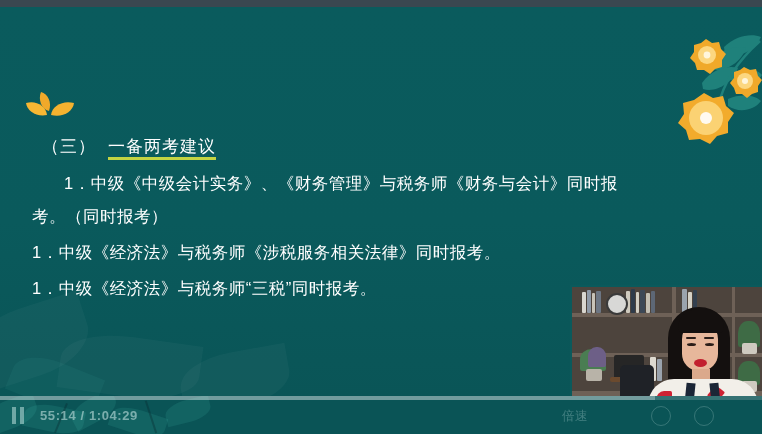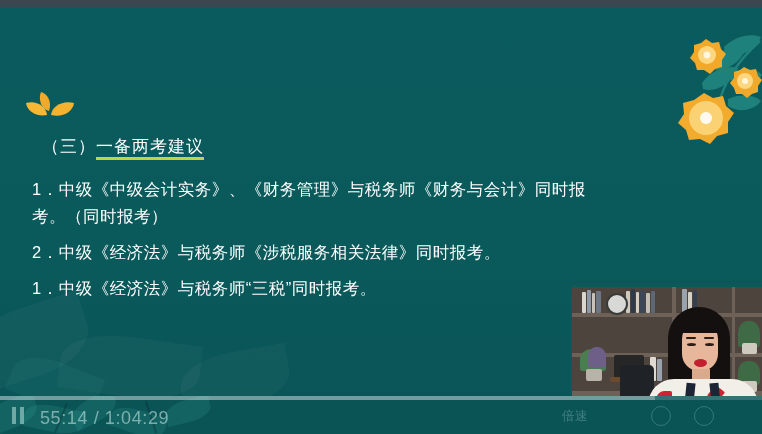--- a/index.html
+++ b/index.html
@@ -27,47 +27,47 @@
   
   .sprout{position:absolute;left:22px;top:78px;width:56px;height:46px;}
 
   
   .floral{position:absolute;right:0;top:0;width:130px;height:140px;}
 
   
   .heading{position:absolute;left:42px;top:128px;
            font-size:17px;color:#ffffff;letter-spacing:1px;
            white-space:nowrap;}
-  .heading .u{ border-bottom:3px solid #c3d443; padding-bottom:1px; }
+  .heading .u{ border-bottom:3px solid #c3d443; padding-bottom:1px;margin-left:12px; }
 
   .body-line{position:absolute;left:32px;color:#ffffff;
              font-size:16.5px;letter-spacing:.5px;white-space:nowrap;}
-  .l1a{top:172px;}
+  .l1a{top:166px;margin-left:32px;}
   .l1b{top:199px;}
   .l2 {top:235px;}
   .l3 {top:271px;}
 
   
   .playerbar{position:absolute;left:0;top:396px;width:762px;height:38px;
              background:#0a5456;overflow:hidden;}
   .pb-leaf{position:absolute;border-radius:50% 0 50% 0;
            background:rgba(70,190,180,0.14);pointer-events:none;}
   .pb-stem{position:absolute;background:rgba(10,40,45,0.35);
            pointer-events:none;}
   .progress-track{position:absolute;left:0;top:0;width:762px;height:4px;
                   background:rgba(255,255,255,0.18);}
   .progress-fill{position:absolute;left:0;top:0;height:4px;
                  background:rgba(255,255,255,0.30);width:652px;}
   .pause-btn{position:absolute;left:12px;top:11px;width:16px;height:17px;
              display:flex;gap:4px;align-items:center;}
   .pause-btn i{display:block;width:4px;height:17px;
                background:rgba(190,225,222,0.55);}
-  .time-text{position:absolute;left:40px;top:12px;font-size:18px;
+  .time-text{position:absolute;left:40px;top:12px;font-size:13px;
              color:rgba(200,230,228,0.58);letter-spacing:.6px;
-             white-space:nowrap;}
+             white-space:nowrap;font-weight:bold;}
   .speed-text{position:absolute;left:562px;top:12px;font-size:12.5px;
               color:rgba(200,230,228,0.30);letter-spacing:.6px;
               white-space:nowrap;}
   .ctl-icon{position:absolute;top:10px;width:18px;height:18px;
             border:1.5px solid rgba(210,235,233,0.22);border-radius:50%;}
   .ctl-a{left:651px;} .ctl-b{left:694px;}
 
   
   .pip{position:absolute;left:570px;top:285px;width:192px;height:149px;
        overflow:hidden;background:#2e3033;
@@ -147,21 +147,21 @@
         </g>
       </svg>
     </div>
 
     <div class="heading">
       <span>（三）</span><span class="u">一备两考建议</span>
     </div>
 
     <div class="body-line l1a">1．中级《中级会计实务》、《财务管理》与税务师《财务与会计》同时报</div>
     <div class="body-line l1b">考。（同时报考）</div>
-    <div class="body-line l2">2．中级《经济法》与税务师《涉税服务相关法律》同时报考。</div>
+    <div class="body-line l2">1．中级《经济法》与税务师《涉税服务相关法律》同时报考。</div>
     <div class="body-line l3">1．中级《经济法》与税务师“三税”同时报考。</div>
   </div>
 
   <div class="pip">
     <div class="pip-inner"></div>
 
     <div class="shelf-back" style="left:0;top:0;width:192px;height:108px;"></div>
     <div class="shelf" style="left:0;top:26px;width:192px;height:4px;"></div>
     <div class="shelf" style="left:0;top:66px;width:192px;height:4px;"></div>
     <div class="shelf" style="left:0;top:104px;width:192px;height:5px;"></div>

